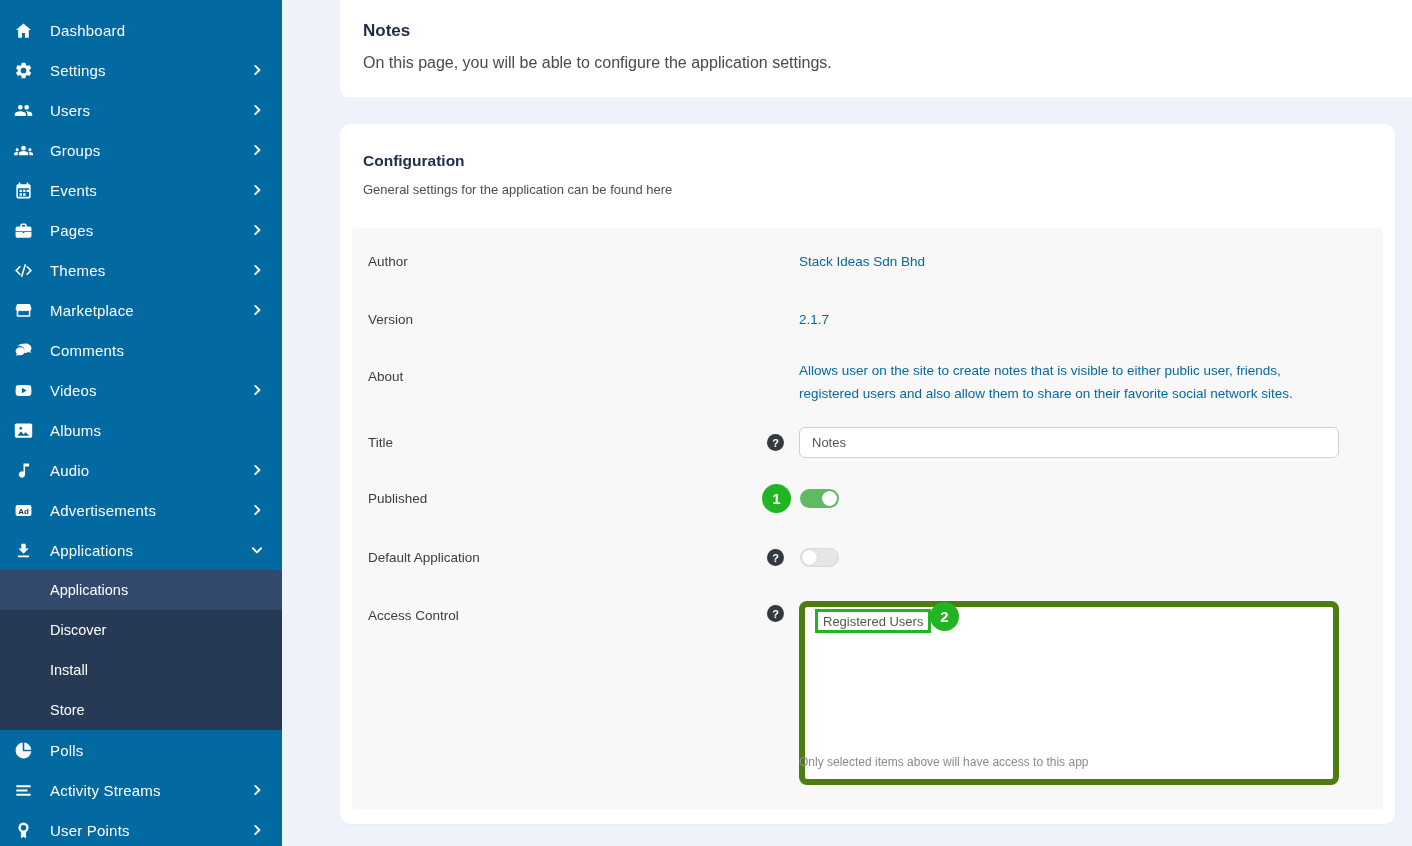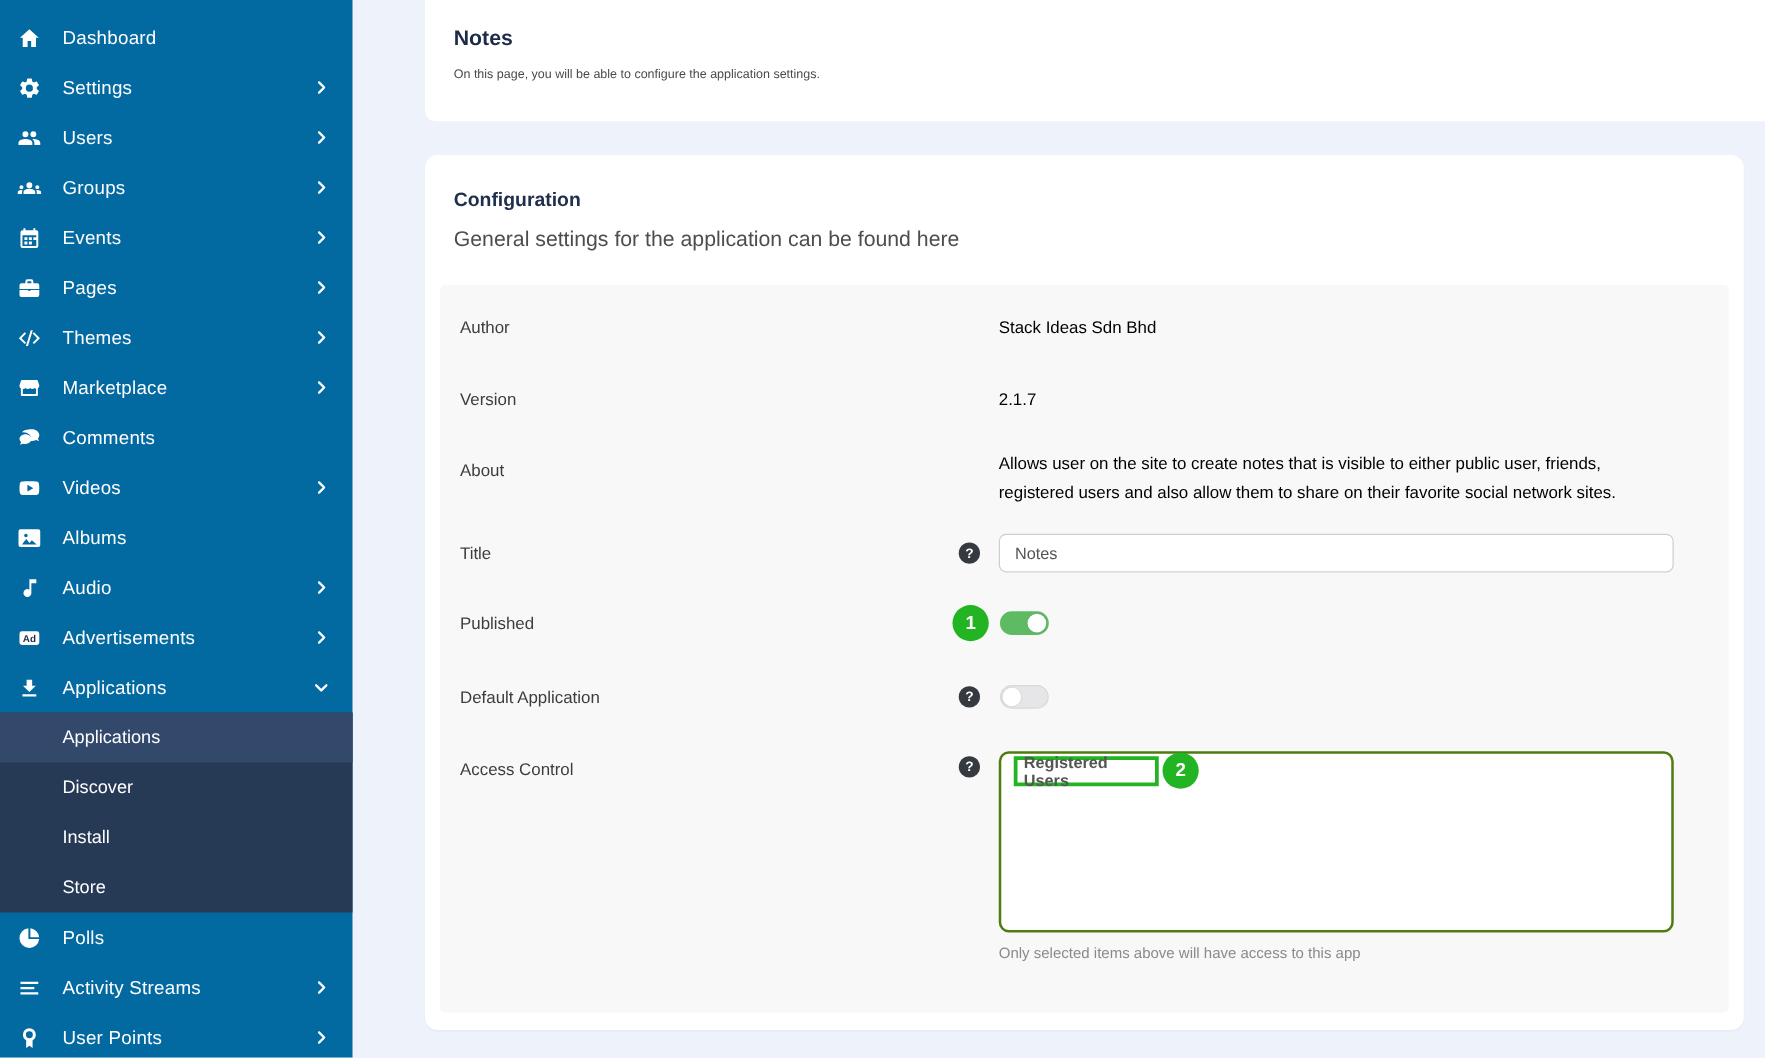--- a/index.html
+++ b/index.html
@@ -21,32 +21,32 @@
   .submenu { background:#263a56; }
   .subitem { height:40px; display:flex; align-items:center; padding-left:50px;
              color:#fff; font-size:14.5px; font-weight:500; cursor:pointer; }
   .subitem.active { background:#32496b; }
 
   
   .header-card { position:absolute; left:340px; top:0; width:1072px; height:97px;
                  background:#fff; border-radius:0 0 0 8px; }
   .page-title { position:absolute; left:23px; top:21px; font-size:17px; font-weight:700;
                 color:#1c2b47; }
-  .page-subtitle { position:absolute; left:23px; top:54px; font-size:10px; color:#4a4a4a; }
+  .page-subtitle { position:absolute; left:23px; top:54px; font-size:16px; color:#4a4a4a; }
 
   .config-card { position:absolute; left:340px; top:124px; width:1055px; height:700px;
                  background:#fff; border-radius:10px; box-shadow:0 1px 2px rgba(0,0,0,.03);padding-left:12px; }
   .config-title { position:absolute; left:23px; top:28px; font-size:15.5px; font-weight:700;
                   color:#20304c; }
-  .config-subtitle { position:absolute; left:23px; top:58px; font-size:17px; color:#4d4d4d; }
+  .config-subtitle { position:absolute; left:23px; top:58px; font-size:13px; color:#4d4d4d; }
 
   .panel { position:absolute; left:12px; top:104px; width:1031px; height:582px;
            background:#f8f8f9; border-radius:4px; }
   .flabel { position:absolute; left:16px; font-size:13.5px; color:#3d3d3d; }
-  .fvalue { position:absolute; left:447px; font-size:13.5px; color:#000000;
+  .fvalue { position:absolute; left:447px; font-size:13.5px; color:#0369a1;
             max-width:505px; line-height:23px; }
   .help { position:absolute; left:415px; width:17px; height:17px; border-radius:50%;
           background:#343a40; color:#fff; font-size:11px; font-weight:700;
           display:flex; align-items:center; justify-content:center; cursor:pointer; }
 
   .text-input { position:absolute; left:447px; top:199px; width:540px; height:31px;
                 border:1px solid #cfcfd2; border-radius:6px; background:#fff;
                 font-family:"Liberation Sans", sans-serif; font-size:13px; color:#555;
                 padding:0 12px; outline:none; }
 
@@ -55,22 +55,22 @@
            display:flex; align-items:center; justify-content:center; z-index:3; }
 
   .toggle { position:absolute; width:39px; height:19px; border-radius:10px; cursor:pointer; }
   .toggle.on { background:#5fbb63; }
   .toggle.off { background:#e6e6e8; border:1px solid #d9d9db; }
   .toggle .knob { position:absolute; top:2px; width:15px; height:15px; background:#fff;
                   border-radius:50%; box-shadow:0 0 1px rgba(0,0,0,.25); }
   .toggle.on .knob { right:2px; }
   .toggle.off .knob { left:1px; top:1px; }
 
-  .multiselect { position:absolute; left:447px; top:373px; width:540px; height:145px;
-                 background:#fff; border:2px solid #4d7c0f; border-radius:8px;font-weight:bold; }
+  .multiselect { position:absolute; left:447px; top:373px; width:540px; height:184px;
+                 background:#fff; border:6px solid #4d7c0f; border-radius:8px; }
   .ms-option { position:absolute; left:10px; top:2px; width:116px; height:24px;
                border:3px solid #22b422; display:flex; align-items:center;
                padding-left:5px; font-size:13px; color:#555; cursor:pointer; }
   .helper-text { position:absolute; left:447px; top:527px; font-size:12px; color:#8a8a8a; }
 </style>
 </head>
 <body>
 
 <div class="sidebar">
 

